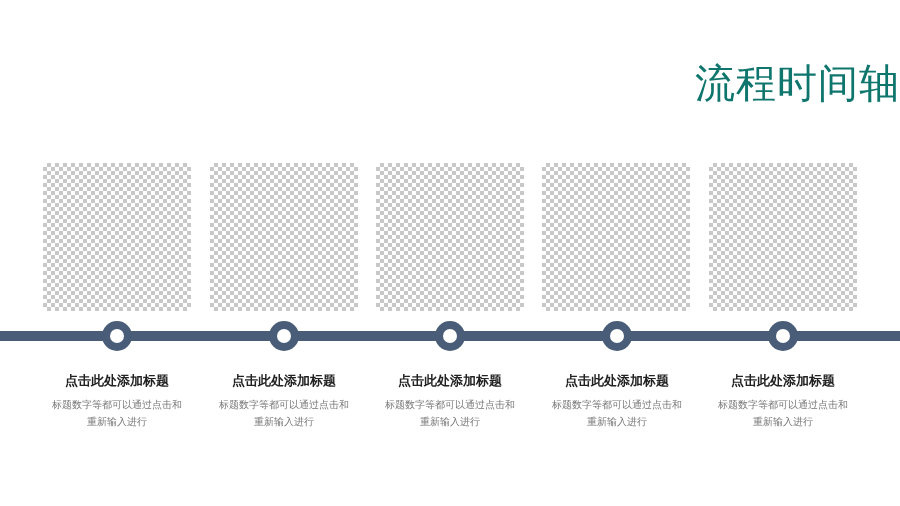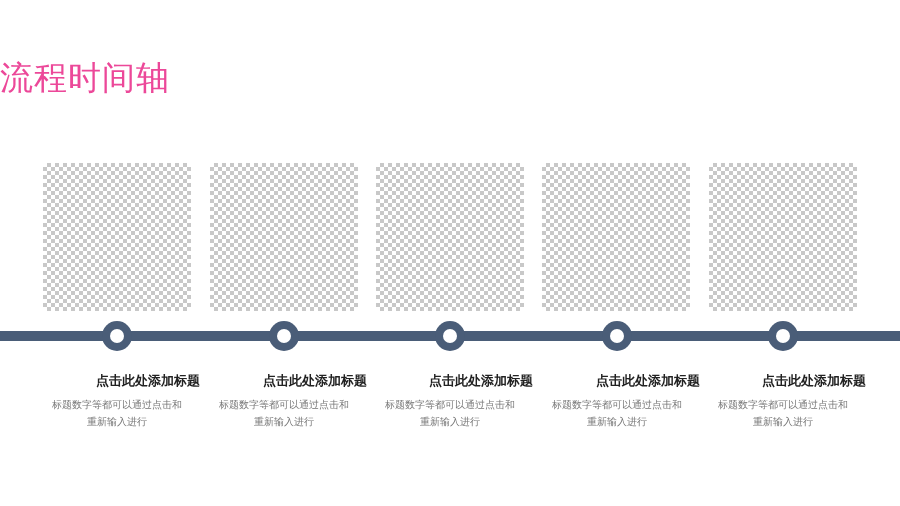--- a/index.html
+++ b/index.html
@@ -3,21 +3,21 @@
   <meta charset="utf-8">
   <style>
     html, body { margin: 0; padding: 0; }
     body {
       width: 900px; height: 506px; background: #ffffff;
       position: relative; overflow: hidden;
       font-family: "DejaVu Serif", "Liberation Serif", serif;
     }
     .title {
       position: absolute; left: 0; top: 56px; width: 900px;
-      text-align: left; font-size: 33px; color: #ec4899;
+      text-align: right; font-size: 40px; color: #0f766e;
       font-family: "DejaVu Serif", "Liberation Serif", serif;
       letter-spacing: 1px;
     }
     .placeholder {
       position: absolute; top: 163px; width: 148px; height: 148px;
       background-color: #ffffff;
       background-image:
         linear-gradient(45deg, #c8c8c8 25%, transparent 25%),
         linear-gradient(-45deg, #c8c8c8 25%, transparent 25%),
         linear-gradient(45deg, transparent 75%, #c8c8c8 75%),
@@ -31,21 +31,21 @@
     }
     .node {
       position: absolute; top: 321px; width: 30px; height: 30px;
       border-radius: 50%; background: #4a5d78;
     }
     .node::after {
       content: ""; position: absolute; left: 8px; top: 8px;
       width: 14px; height: 14px; border-radius: 50%; background: #ffffff;
     }
     .step-title {
-      position: absolute; top: 372px; width: 166px; text-align: right;
+      position: absolute; top: 372px; width: 166px; text-align: center;
       font-size: 13px; font-weight: bold; color: #222222;
       font-family: Liberation Serif, serif;
     }
     .step-desc {
       position: absolute; top: 396px; width: 166px; text-align: center;
       font-size: 10px; line-height: 17px; color: #777777;
       font-family: "DejaVu Sans", "Liberation Sans", sans-serif;
     }
     .step-desc span { display: block; }
   </style>

